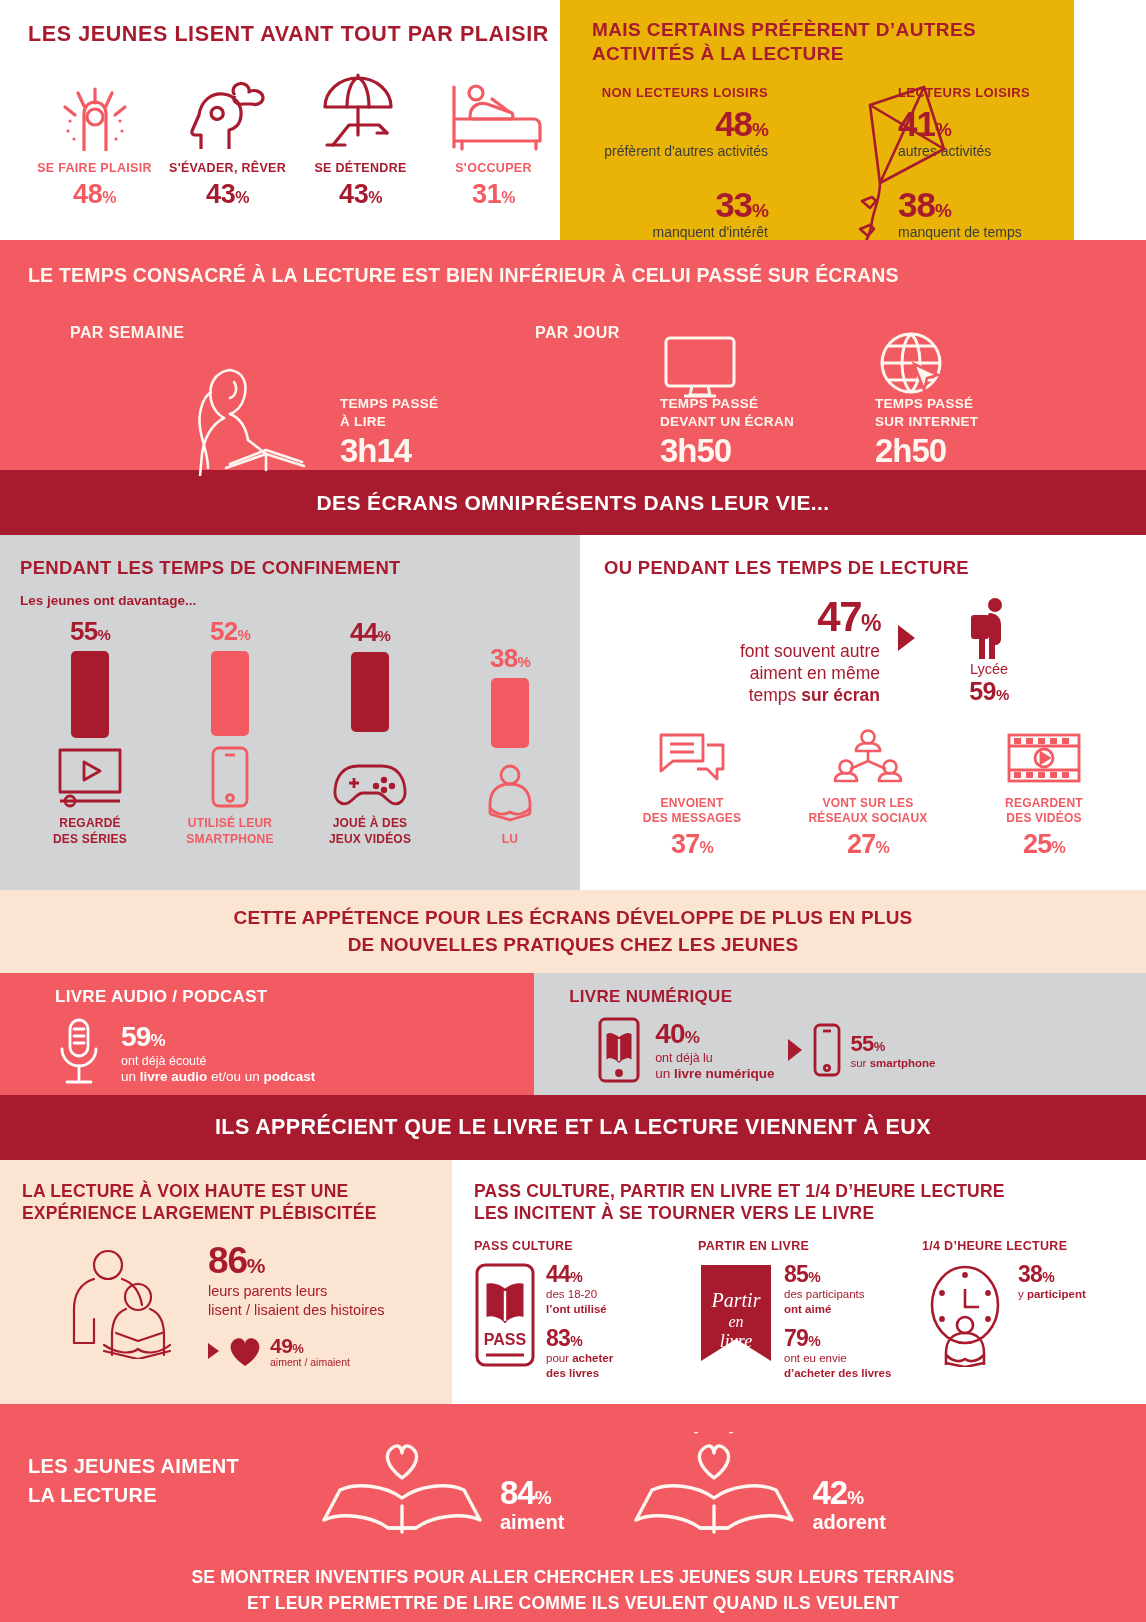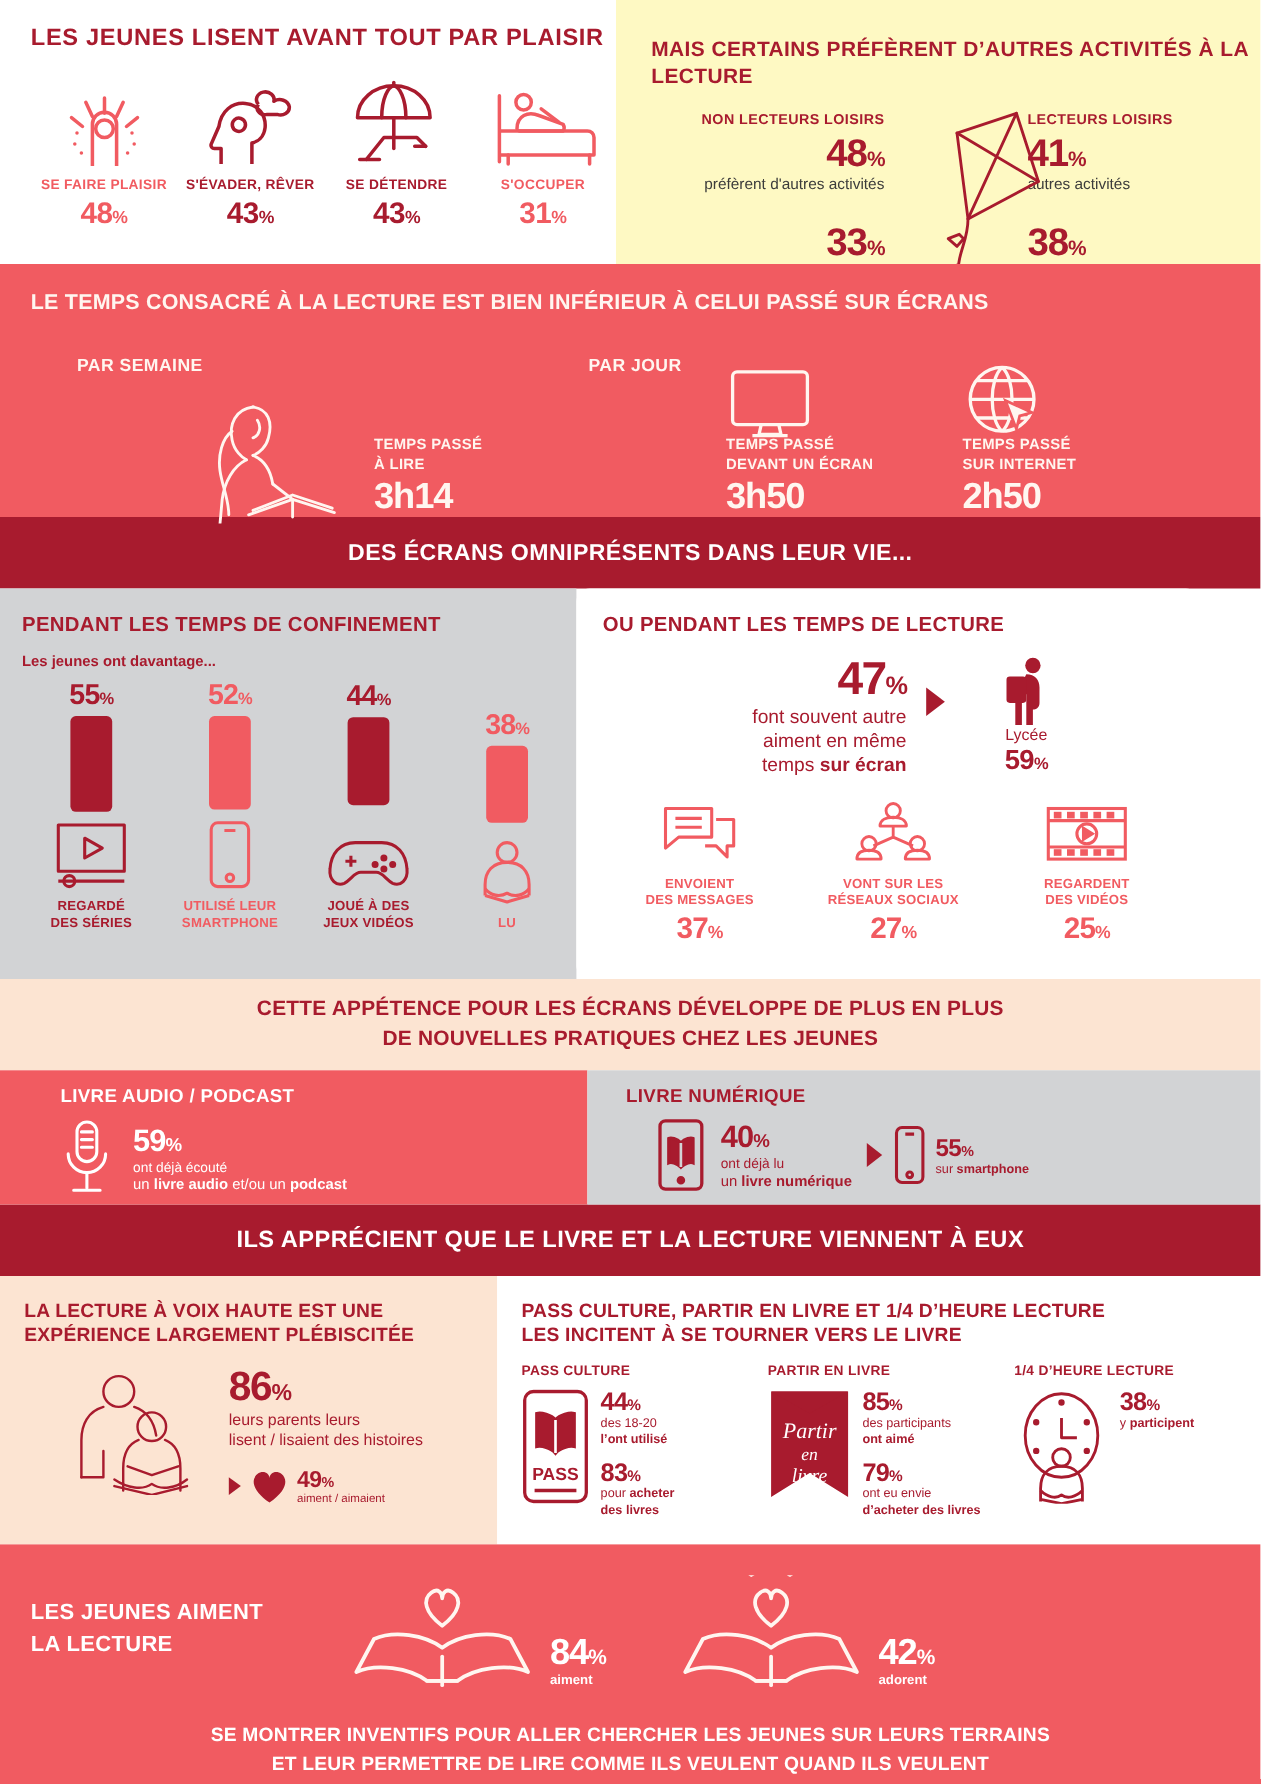--- a/index.html
+++ b/index.html
@@ -18,21 +18,21 @@
     --white:#FFFFFF;
   }
   .dark{color:#A81B2E;} .lightc{color:#F15B61;}
   .sec-title{
     font-weight:bold; letter-spacing:.4px; line-height:1.18;
   }
 
   
   .band1{height:240px; display:flex;}
   .b1l{width:560px; background:#fff; padding:22px 0 0 28px;}
-  .b1r{width:586px; background:#fef9c3; padding:34px 0 0 32px; position:relative;}
+  .b1r{width:514px; background:#eab308; padding:18px 0 0 32px; position:relative;}
   .b1l h2{font-size:21.5px; color:#A81B2E; letter-spacing:.6px;}
   .b1r h2{font-size:19px; color:#A81B2E; letter-spacing:.4px; line-height:1.28;}
   .icons4{display:flex; margin-top:26px;}
   .ic-col{width:133px; text-align:center;}
   .ic-box{height:78px; display:flex; align-items:flex-end; justify-content:center;}
   .ic-lbl{font-size:12.5px; font-weight:bold; letter-spacing:.3px; margin-top:10px;}
   .ic-pct{font-size:27px; font-weight:bold; margin-top:4px; letter-spacing:-.5px;}
   .ic-pct .s{font-size:16px;}
 
   
@@ -56,21 +56,21 @@
   .tp{position:absolute; font-weight:bold;}
   .tp .cap{font-size:13.5px; line-height:1.3; letter-spacing:.3px; font-weight:bold;}
   .tp .big{font-size:33px; letter-spacing:-1px; margin-top:2px;}
 
   
   .banner{height:65px; background:#A81B2E; display:flex; align-items:center; justify-content:center;}
   .banner span{color:#fff; font-size:21px; font-weight:bold; letter-spacing:.4px;}
 
   
   .band4{height:355px; display:flex;}
-  .b4l{width:524px; background:#D2D3D5; padding:22px 0 0 20px;}
+  .b4l{width:580px; background:#D2D3D5; padding:22px 0 0 20px;}
   .b4r{width:566px; background:#fff; padding:22px 0 0 24px;border-radius:12px;}
   .b4l h3{font-size:18.5px; font-weight:bold; letter-spacing:.3px;}
   .b4r h3{font-size:18.5px; font-weight:bold; letter-spacing:.3px;}
   .sublead{font-size:13.5px; font-weight:bold; margin-top:14px;}
   .bars{display:flex; align-items:flex-end; margin-top:8px; height:232px;}
   .barcol{width:140px; text-align:center; display:flex; flex-direction:column; align-items:center; justify-content:flex-end; height:100%;}
   .barpct{font-size:26px; font-weight:bold; letter-spacing:-.8px;}
   .barpct .s{font-size:15px;}
   .bar{width:38px; border-radius:5px; margin-top:4px;}
   .baricon{height:66px; display:flex; align-items:flex-end; justify-content:center; margin-top:10px;}
@@ -148,21 +148,21 @@
   .c3gap{height:10px;}
 
   
   .band9{height:230px; background:#F15B61; position:relative;}
   .f-title{position:absolute; left:28px; top:48px; color:#fff; font-size:20px; font-weight:bold; line-height:1.45; letter-spacing:.3px;}
   .fbooks{position:absolute; left:318px; top:28px; display:flex; align-items:flex-end;}
   .fb{display:flex; align-items:flex-end;}
   .fbtxt{margin-left:14px; margin-bottom:8px; color:#fff;}
   .fbn{font-size:33px; font-weight:bold; letter-spacing:-1px; line-height:1;}
   .fbn .s{font-size:19px;}
-  .fbl{font-size:12px; font-weight:bold; margin-top:2px;}
+  .fbl{font-size:20px; font-weight:bold; margin-top:2px;}
   .f-foot{position:absolute; left:0; right:0; top:160px; text-align:center; color:#fff; font-size:17.5px; font-weight:bold; line-height:1.5; letter-spacing:.2px;}
   svg{display:block;}
 </style>
 </head>
 <body>
 
 <div class="band1">
   <div class="b1l">
     <h2 class="sec-title">LES JEUNES LISENT AVANT TOUT PAR PLAISIR</h2>
     <div class="icons4">

